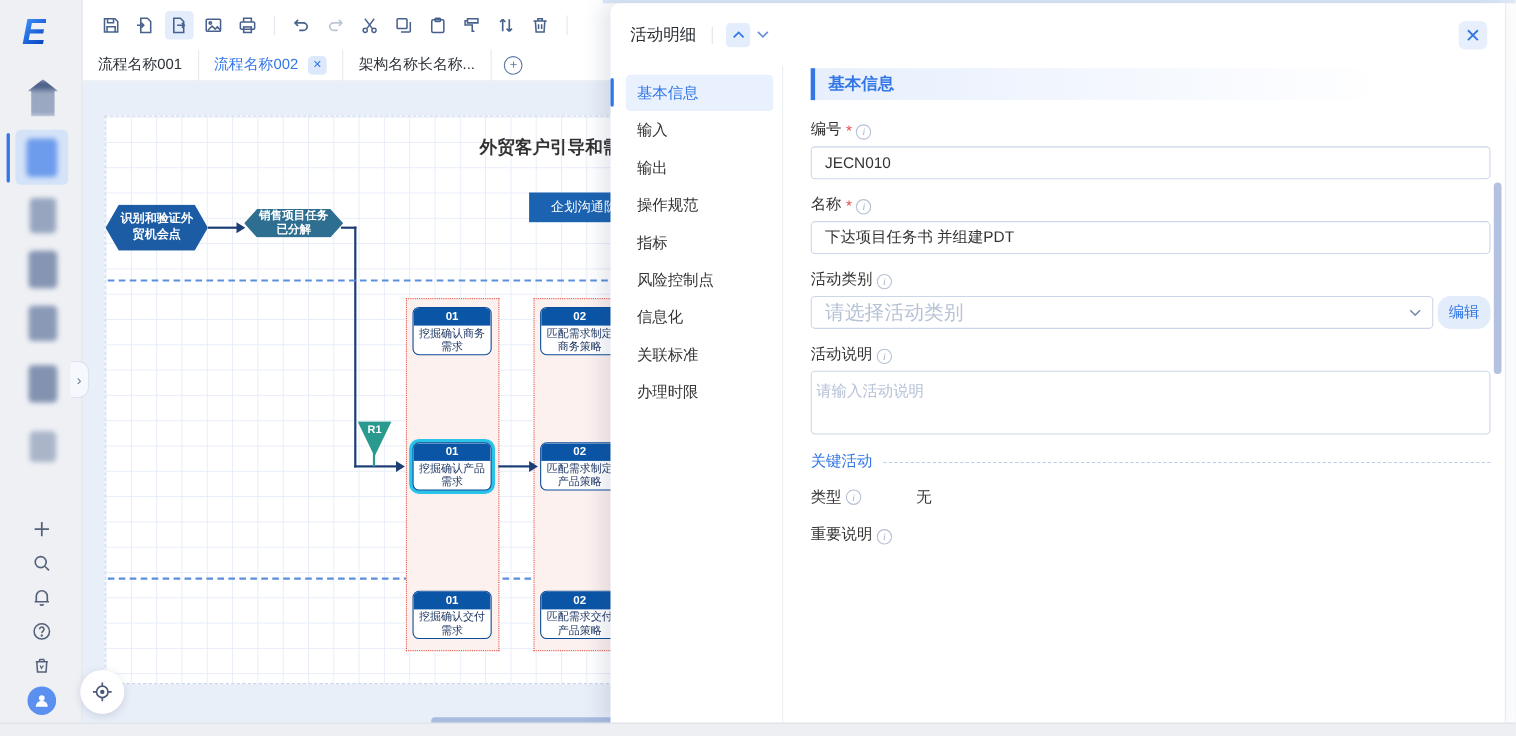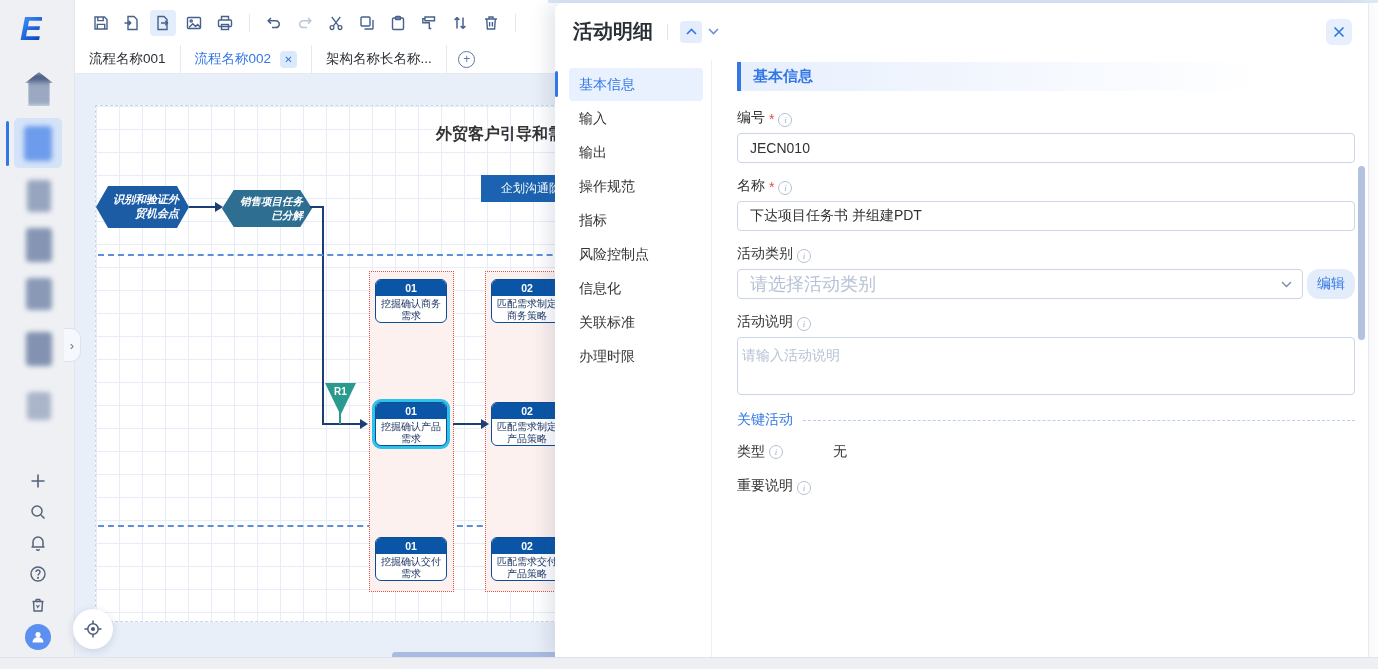--- a/index.html
+++ b/index.html
@@ -45,44 +45,44 @@
   .plus-circle { width:17px; height:17px; border:1.2px solid #5d77a5; border-radius:50%; color:#5d77a5; font-size:12px; line-height:14px; text-align:center; }
 
   
   .canvas { position:absolute; left:75px; top:74px; right:0; bottom:11px; background:#e9eff8; overflow:hidden; }
   .sheet { position:absolute; left:20px; top:31px; width:1270px; height:517px; background:#fff;
            border:1px dashed #c9d6ec;
            background-image:linear-gradient(#e7edf8 1px,transparent 1px),linear-gradient(90deg,#e7edf8 1px,transparent 1px);
            background-size:23px 23px; }
   .dg-title { position:absolute; left:340px; top:18px; font-size:16px; font-weight:700; color:#333; white-space:nowrap; }
   .phase-label { position:absolute; left:385px; top:69px; width:112px; height:27px; background:#1b63b0; color:#fff; font-size:12px; display:flex; align-items:center; justify-content:center; cursor:pointer; }
-  .hex { position:absolute; color:#fff; font-size:11px; font-weight:600; display:flex; align-items:center; justify-content:center; text-align:right; line-height:1.25; cursor:pointer; clip-path:polygon(13% 0,87% 0,100% 50%,87% 100%,13% 100%,0 50%);font-style:italic; }
+  .hex { position:absolute; color:#fff; font-size:11px; font-weight:600; display:flex; align-items:center; justify-content:center; text-align:center; line-height:1.25; cursor:pointer; clip-path:polygon(13% 0,87% 0,100% 50%,87% 100%,13% 100%,0 50%); }
   .hex1 { left:0px; top:80px; width:93px; height:42px; background:#1b5ca5; padding:0 10px; }
-  .hex2 { left:126px; top:84px; width:90px; height:37px; background:#2e6e91; padding:0 9px; font-size:10.5px; }
+  .hex2 { left:126px; top:84px; width:90px; height:26px; background:#2e6e91; padding:0 9px; font-size:10.5px; }
   .cline { position:absolute; background:#1c3e75; }
   .arrowhead-r { position:absolute; width:0; height:0; border-top:5px solid transparent; border-bottom:5px solid transparent; border-left:8px solid #1c3e75; }
   .phase-dash { position:absolute; left:2px; width:1262px; border-top:2px dashed #5b8fdb; }
   .lane { position:absolute; top:165px; width:85px; height:321px; background:#fdf1ef; border:1.5px dotted #e25549; }
   .pbox { position:absolute; width:72px; height:44px; border:1.6px solid #0d4c97; border-radius:6px; background:#fff; overflow:hidden; cursor:pointer; }
   .pbox .num { height:16px; background:#0b55a6; color:#fff; font-size:10.5px; font-weight:700; display:flex; align-items:center; justify-content:center; }
   .pbox .lbl { height:27px; display:flex; align-items:center; justify-content:center; text-align:center; font-size:10px; color:#17305e; line-height:1.2; padding:0 2px; }
   .pbox.selected { box-shadow:0 0 0 3px #2cc3ea; }
   .r1-tri { position:absolute; left:229px; top:265px; width:31px; height:32px; background:#2a9a8e; clip-path:polygon(0 0,100% 0,50% 100%); color:#fff; font-size:10px; font-weight:700; text-align:center; padding-top:3px; cursor:pointer;margin-top:12px; }
   .locate-btn { position:absolute; left:73px; top:609px; width:40px; height:40px; border-radius:50%; background:#fff; box-shadow:0 2px 8px rgba(60,80,130,.18); display:flex; align-items:center; justify-content:center; cursor:pointer; z-index:6; }
   .hscroll { position:absolute; left:317px; top:578px; width:242px; height:7px; border-radius:4px; background:#a9bbdf; cursor:pointer; }
 
   
   .statusbar { position:absolute; left:0; bottom:0; width:1378px; height:12px; background:#edeff3; border-top:1px solid #dfe2e8; z-index:30; }
 
   
   .panel-topline { position:absolute; left:548px; top:0; right:0; height:3px; background:#dce8f7; z-index:9; }
   .gutter { position:absolute; left:1368px; top:0; width:10px; bottom:12px; background:#fdfdfe; border-left:1px solid #eceff3; z-index:8; }
   .panel { position:absolute; left:555px; top:3px; width:813px; height:655px; background:#fff; border-radius:8px 0 0 0; box-shadow:-7px 0 18px rgba(40,60,110,.13); z-index:10; }
   .p-header { height:57px; display:flex; align-items:center; padding:0 16px 0 18px; }
-  .p-title { font-size:20px; font-weight:700; color:#2b2f36; }
+  .p-title { font-size:15px; font-weight:400; color:#2b2f36; }
   .p-hdiv { width:1px; height:16px; background:#dfe3ea; margin:0 12px 0 14px; }
   .chev-btn { width:22px; height:22px; border-radius:4px; display:flex; align-items:center; justify-content:center; cursor:pointer; color:#3377e6; }
   .chev-btn.on { background:#e4edfc; }
   .chev-btn.off { color:#6c8fd6; }
   .p-close { margin-left:auto; width:26px; height:26px; border-radius:6px; background:#e8effc; color:#3377e6; display:flex; align-items:center; justify-content:center; cursor:pointer; }
   .p-body { position:absolute; top:57px; left:0; right:0; bottom:0; display:flex; }
   .p-nav { width:156px; padding:8px 0 0 14px; flex:none; }
   .p-nav-item { position:relative; height:33px; display:flex; align-items:center; padding-left:10px; font-size:14px; color:#333; border-radius:4px; cursor:pointer; margin-bottom:1px; width:134px; }
   .p-nav-item.selected { background:#e8f1fd; color:#3377e6; }
   .p-nav-item.selected::before { content:""; position:absolute; left:-14px; top:3px; width:3px; height:26px; background:#3377e6; border-radius:2px; }

